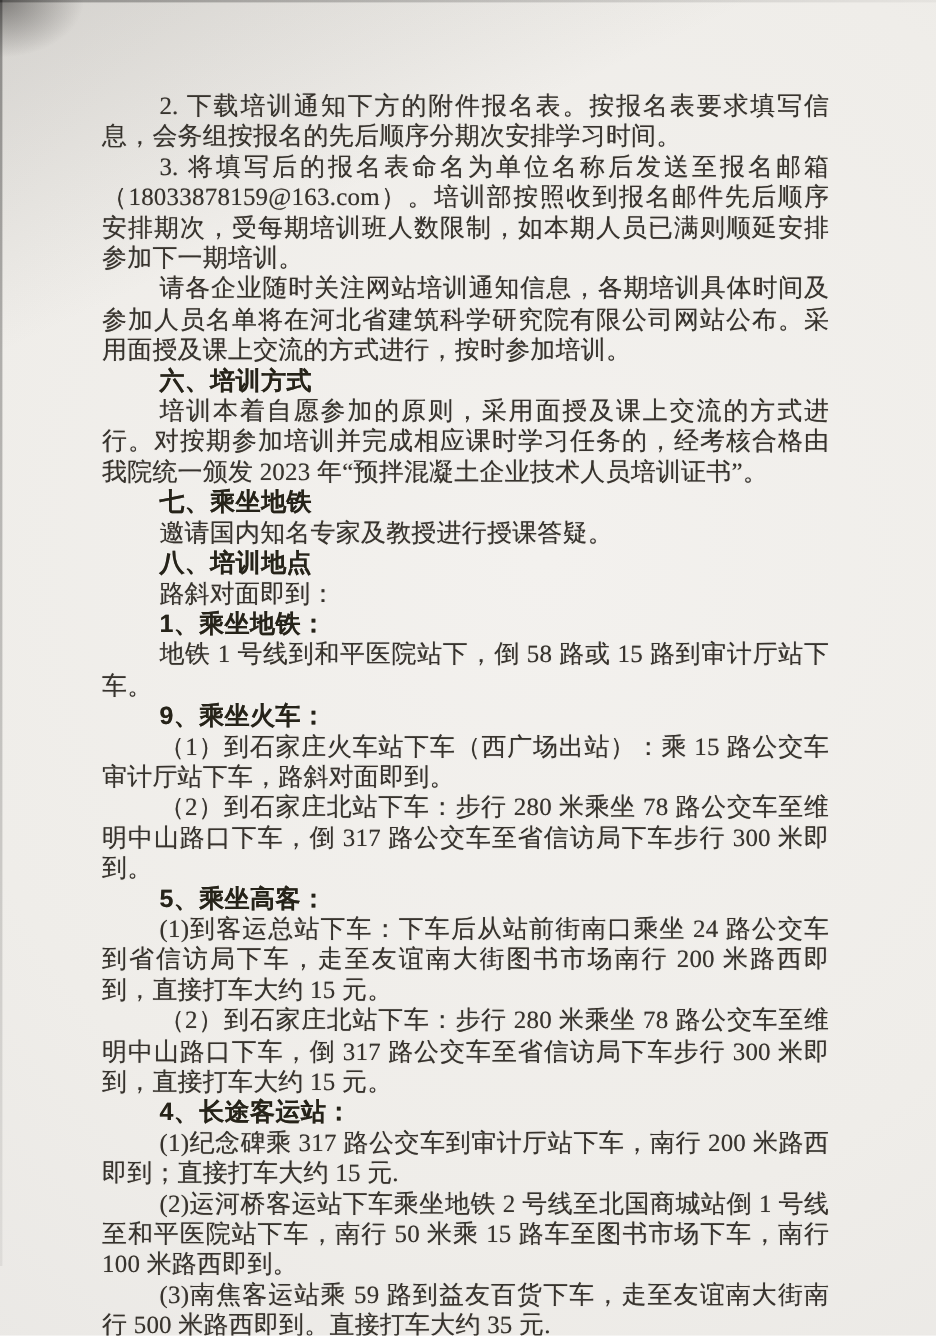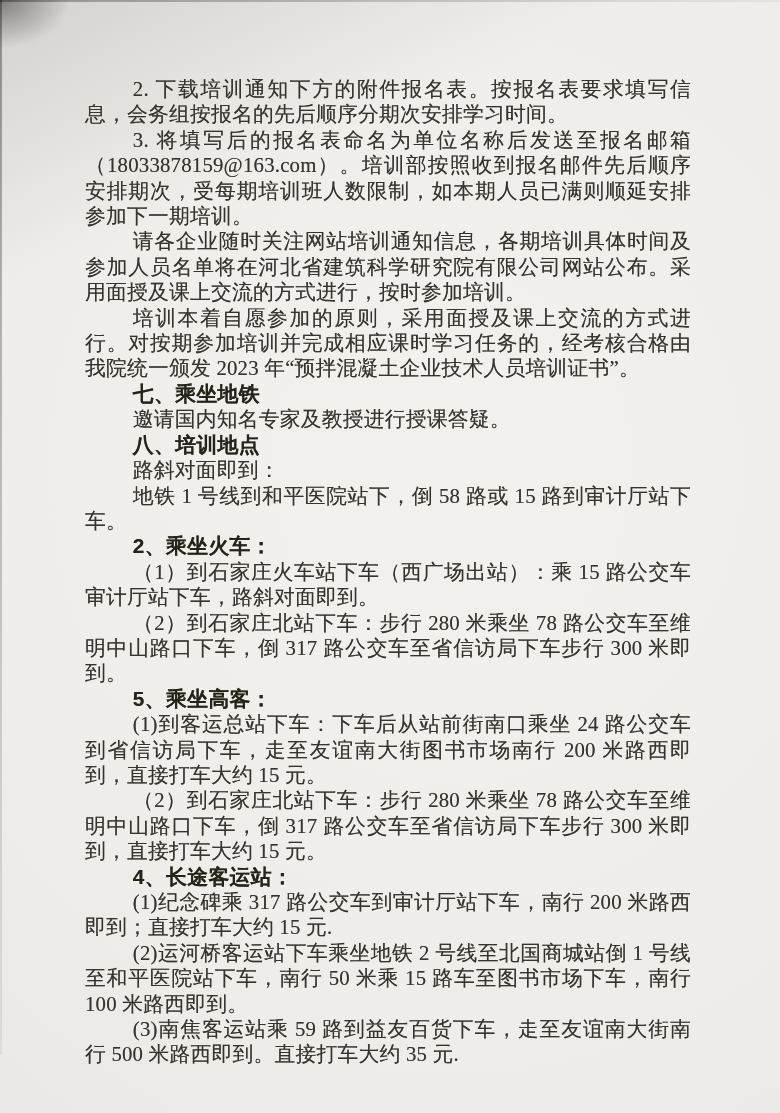--- a/index.html
+++ b/index.html
@@ -36,27 +36,29 @@
 <body>
 
 <div class="edge-top"></div>
 <div class="edge-left"></div>
 
 <div class="paper">
   <div class="text-block">
     <p>2. 下载培训通知下方的附件报名表。按报名表要求填写信息，会务组按报名的先后顺序分期次安排学习时间。</p>
     <p>3. 将填写后的报名表命名为单位名称后发送至报名邮箱（18033878159@163.com）。培训部按照收到报名邮件先后顺序安排期次，受每期培训班人数限制，如本期人员已满则顺延安排参加下一期培训。</p>
     <p>请各企业随时关注网站培训通知信息，各期培训具体时间及参加人员名单将在河北省建筑科学研究院有限公司网站公布。采用面授及课上交流的方式进行，按时参加培训。</p>
+    <p class="hd">六、培训方式</p>
     <p>培训本着自愿参加的原则，采用面授及课上交流的方式进行。对按期参加培训并完成相应课时学习任务的，经考核合格由我院统一颁发 2023 年“预拌混凝土企业技术人员培训证书”。</p>
     <p class="hd">七、乘坐地铁</p>
     <p>邀请国内知名专家及教授进行授课答疑。</p>
     <p class="hd">八、培训地点</p>
     <p>路斜对面即到：</p>
+    <p class="hd">1、乘坐地铁：</p>
     <p>地铁 1 号线到和平医院站下，倒 58 路或 15 路到审计厅站下车。</p>
-    <p class="hd">2、乘坐火车：</p>
+    <p class="hd">9、乘坐火车：</p>
     <p>（1）到石家庄火车站下车（西广场出站）：乘 15 路公交车审计厅站下车，路斜对面即到。</p>
     <p>（2）到石家庄北站下车：步行 280 米乘坐 78 路公交车至维明中山路口下车，倒 317 路公交车至省信访局下车步行 300 米即到。</p>
     <p class="hd">5、乘坐高客：</p>
     <p>(1)到客运总站下车：下车后从站前街南口乘坐 24 路公交车到省信访局下车，走至友谊南大街图书市场南行 200 米路西即到，直接打车大约 15 元。</p>
     <p>（2）到石家庄北站下车：步行 280 米乘坐 78 路公交车至维明中山路口下车，倒 317 路公交车至省信访局下车步行 300 米即到，直接打车大约 15 元。</p>
     <p class="hd">4、长途客运站：</p>
     <p>(1)纪念碑乘 317 路公交车到审计厅站下车，南行 200 米路西即到；直接打车大约 15 元.</p>
     <p>(2)运河桥客运站下车乘坐地铁 2 号线至北国商城站倒 1 号线至和平医院站下车，南行 50 米乘 15 路车至图书市场下车，南行 100 米路西即到。</p>
     <p>(3)南焦客运站乘 59 路到益友百货下车，走至友谊南大街南行 500 米路西即到。直接打车大约 35 元.</p>
   </div>

